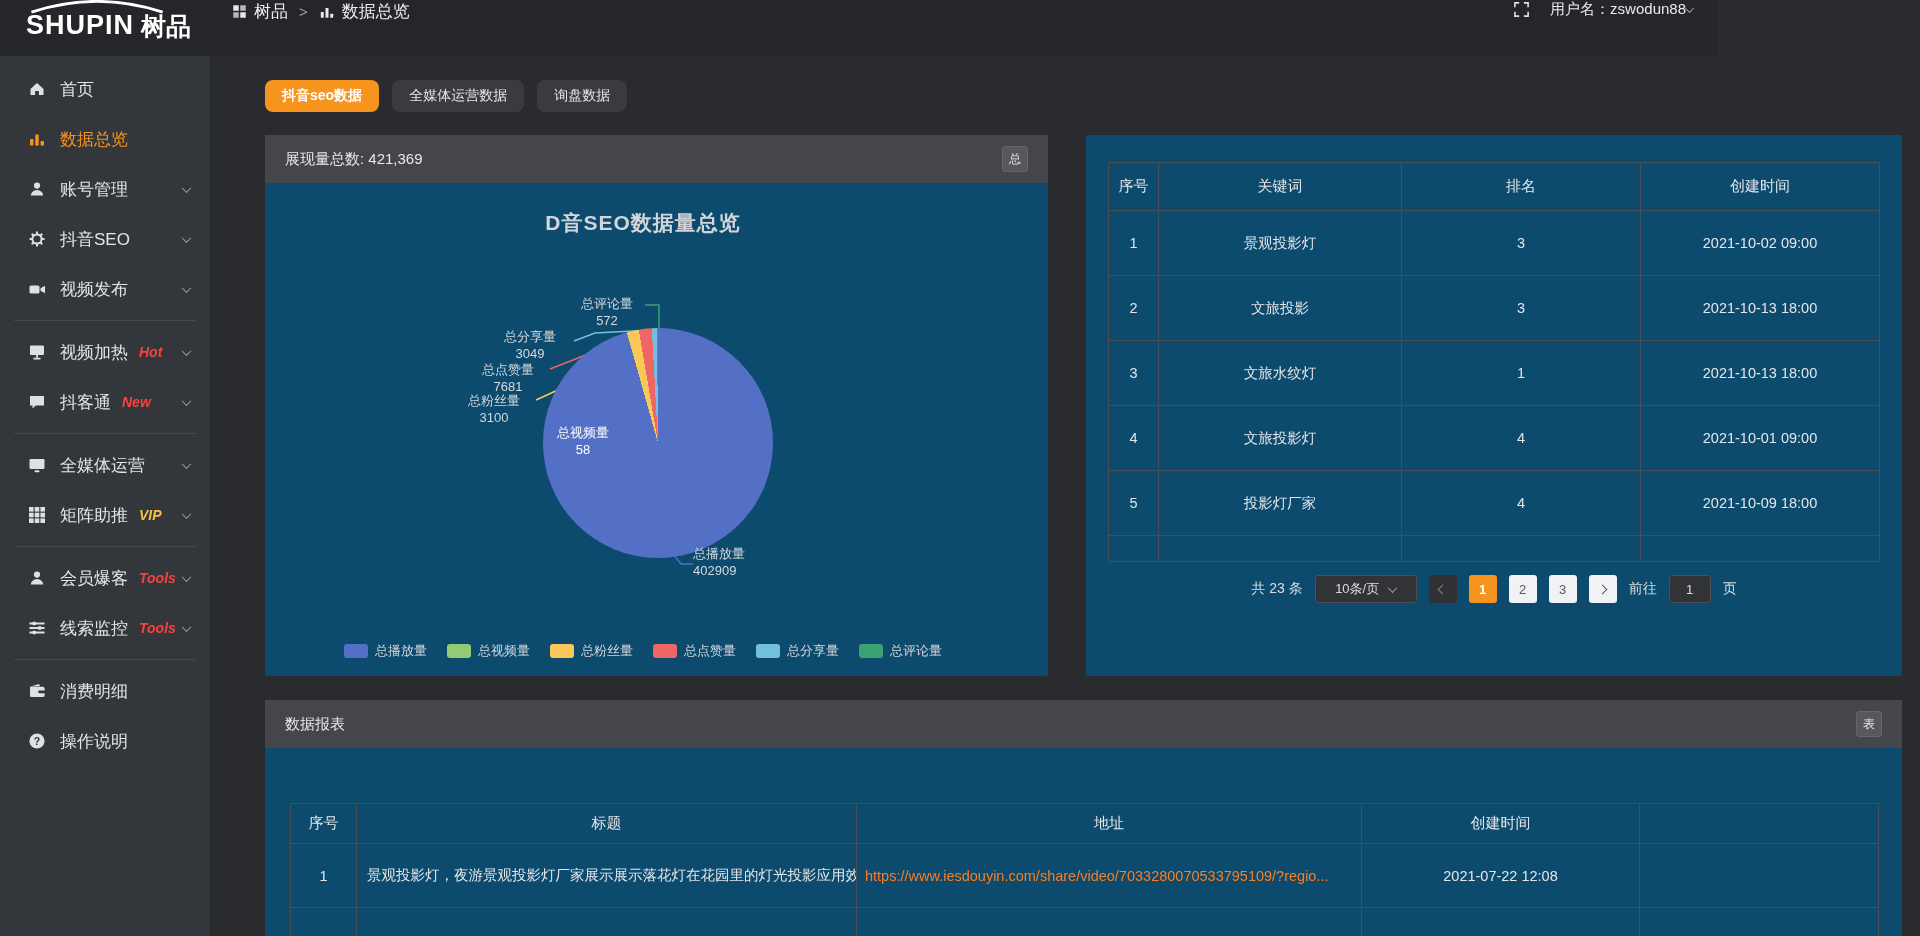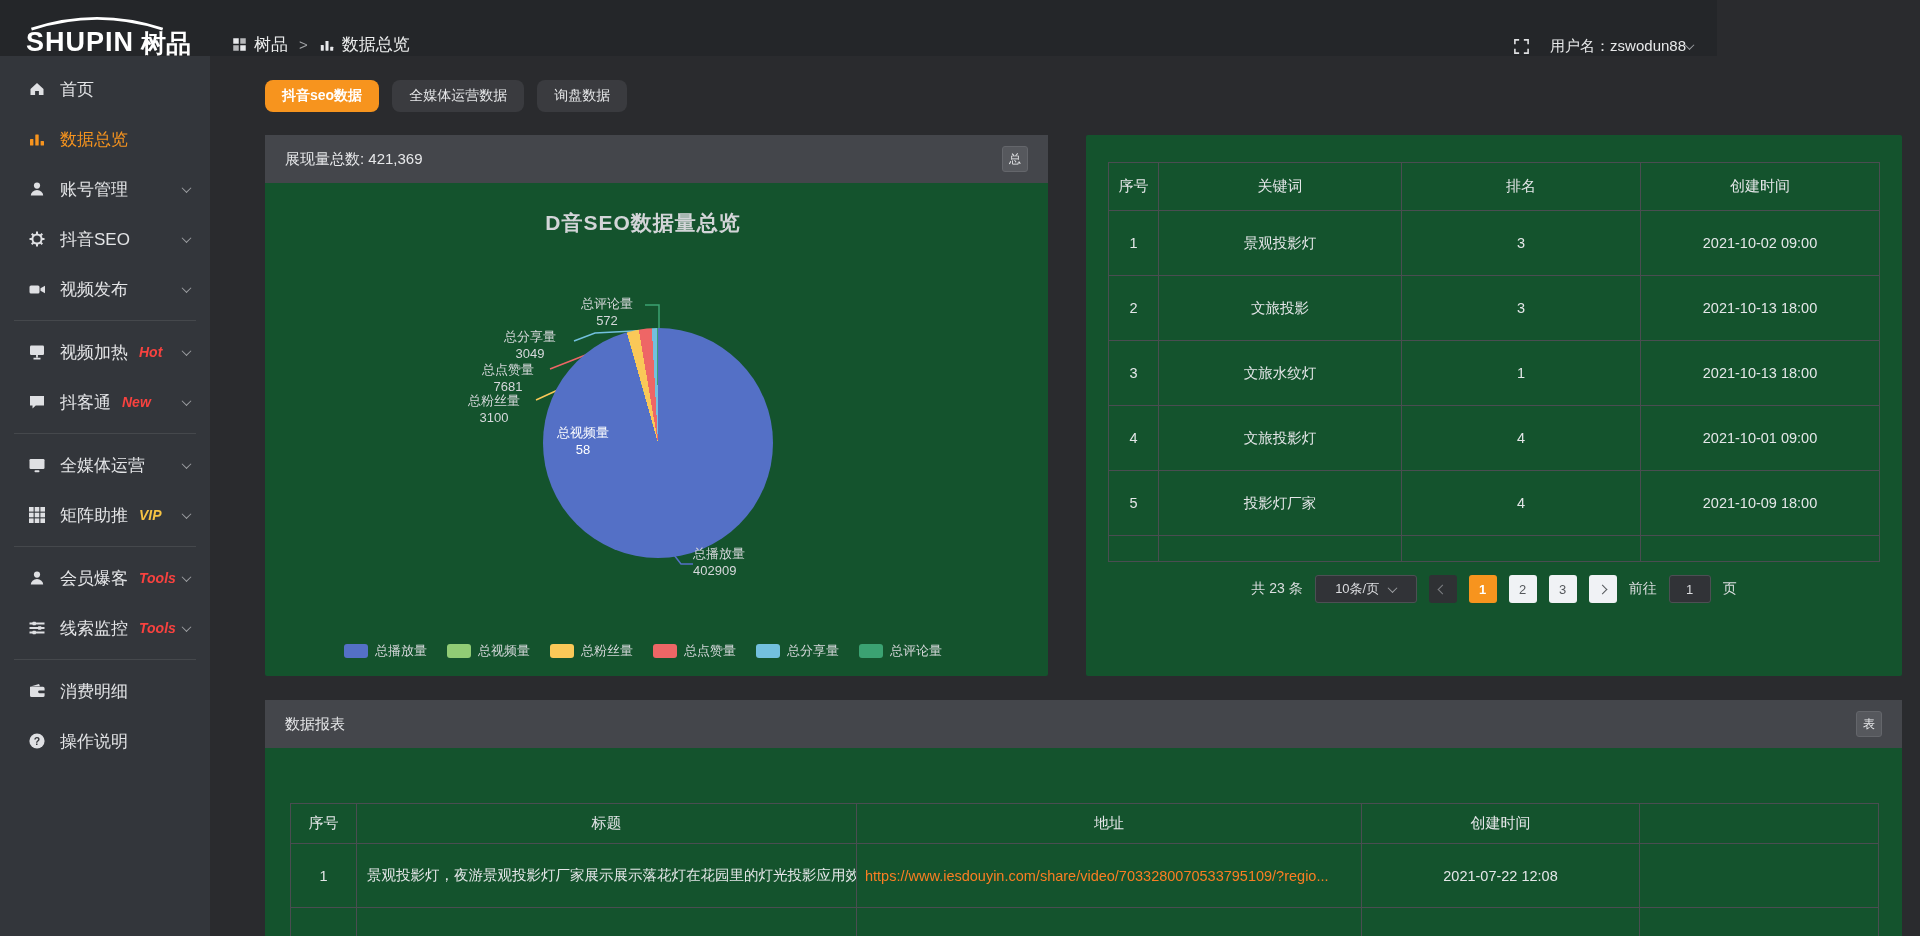--- a/index.html
+++ b/index.html
@@ -2,21 +2,21 @@
 <html><head>
 <meta charset="utf-8">
 <style>
   * { margin:0; padding:0; box-sizing:border-box; }
   html,body { width:1920px; height:936px; overflow:hidden; background:#2a2b2e;
     font-family:"Liberation Sans","DejaVu Sans",sans-serif; }
   .app { position:relative; width:1920px; height:936px; background:#2a2b2e; overflow:hidden; }
 
   
   .topbar { position:absolute; top:0; left:0; width:1717px; height:56px; background:#242629;
-    display:flex; align-items:flex-end; z-index:5; }
+    display:flex; align-items:flex-start; z-index:5; }
   .logo { width:210px; padding-left:26px; display:flex; align-items:flex-end; color:#fff; position:relative; }
   .logo-arc { position:absolute; top:-1px; left:24px; }
   .logo-en { font-size:27px; font-weight:bold; letter-spacing:1px; line-height:1; padding-top:12px; }
   .logo-cn { font-size:25px; font-weight:bold; margin-left:7px; line-height:1.05; }
   .breadcrumb { margin-left:22px; display:flex; align-items:center; gap:9px; color:#eceded; font-size:17px; }
   .crumb { display:flex; align-items:center; gap:7px; }
   .crumb-sep { color:#a0a2a5; font-size:15px; margin:0 2px; }
   .top-right { margin-left:auto; display:flex; align-items:center; gap:20px; padding-right:24px; color:#e8e9ea; font-size:15px; }
   .fullscreen-btn { display:flex; align-items:center; color:#dfe0e2; cursor:pointer; }
   .user-box { display:flex; align-items:center; }
@@ -38,21 +38,21 @@
 
   
   .content { position:absolute; top:56px; left:210px; width:1710px; height:880px;
     padding:24px 18px 0 55px; overflow:hidden; }
   .tabs { display:flex; gap:13px; }
   .tab { height:32px; padding:0 17px; border-radius:8px; background:#3a3b3f; color:#e5e6e8;
     font-size:14px; display:flex; align-items:center; cursor:pointer; }
   .tab.active { background:#f7941e; color:#fff; font-weight:bold; }
 
   .panels-row { display:flex; margin-top:23px; }
-  .panel { background:#14532d; border-radius:2px; }
+  .panel { background:#0c4a6e; border-radius:2px; }
   .panel-header { height:48px; background:#44464b; display:flex; align-items:center;
     justify-content:space-between; padding:0 20px; }
   .panel-title { color:#e7e8ea; font-size:15px; }
   .corner-btn { width:26px; height:26px; background:#56585d; border:1px solid #64666b; border-radius:3px;
     color:#e8e9eb; font-size:12px; display:flex; align-items:center; justify-content:center; cursor:pointer; }
 
   .overview-panel { width:784px; height:541px; margin-right:38px; }
   .ranking-panel { flex:1; height:541px; }
 
   

